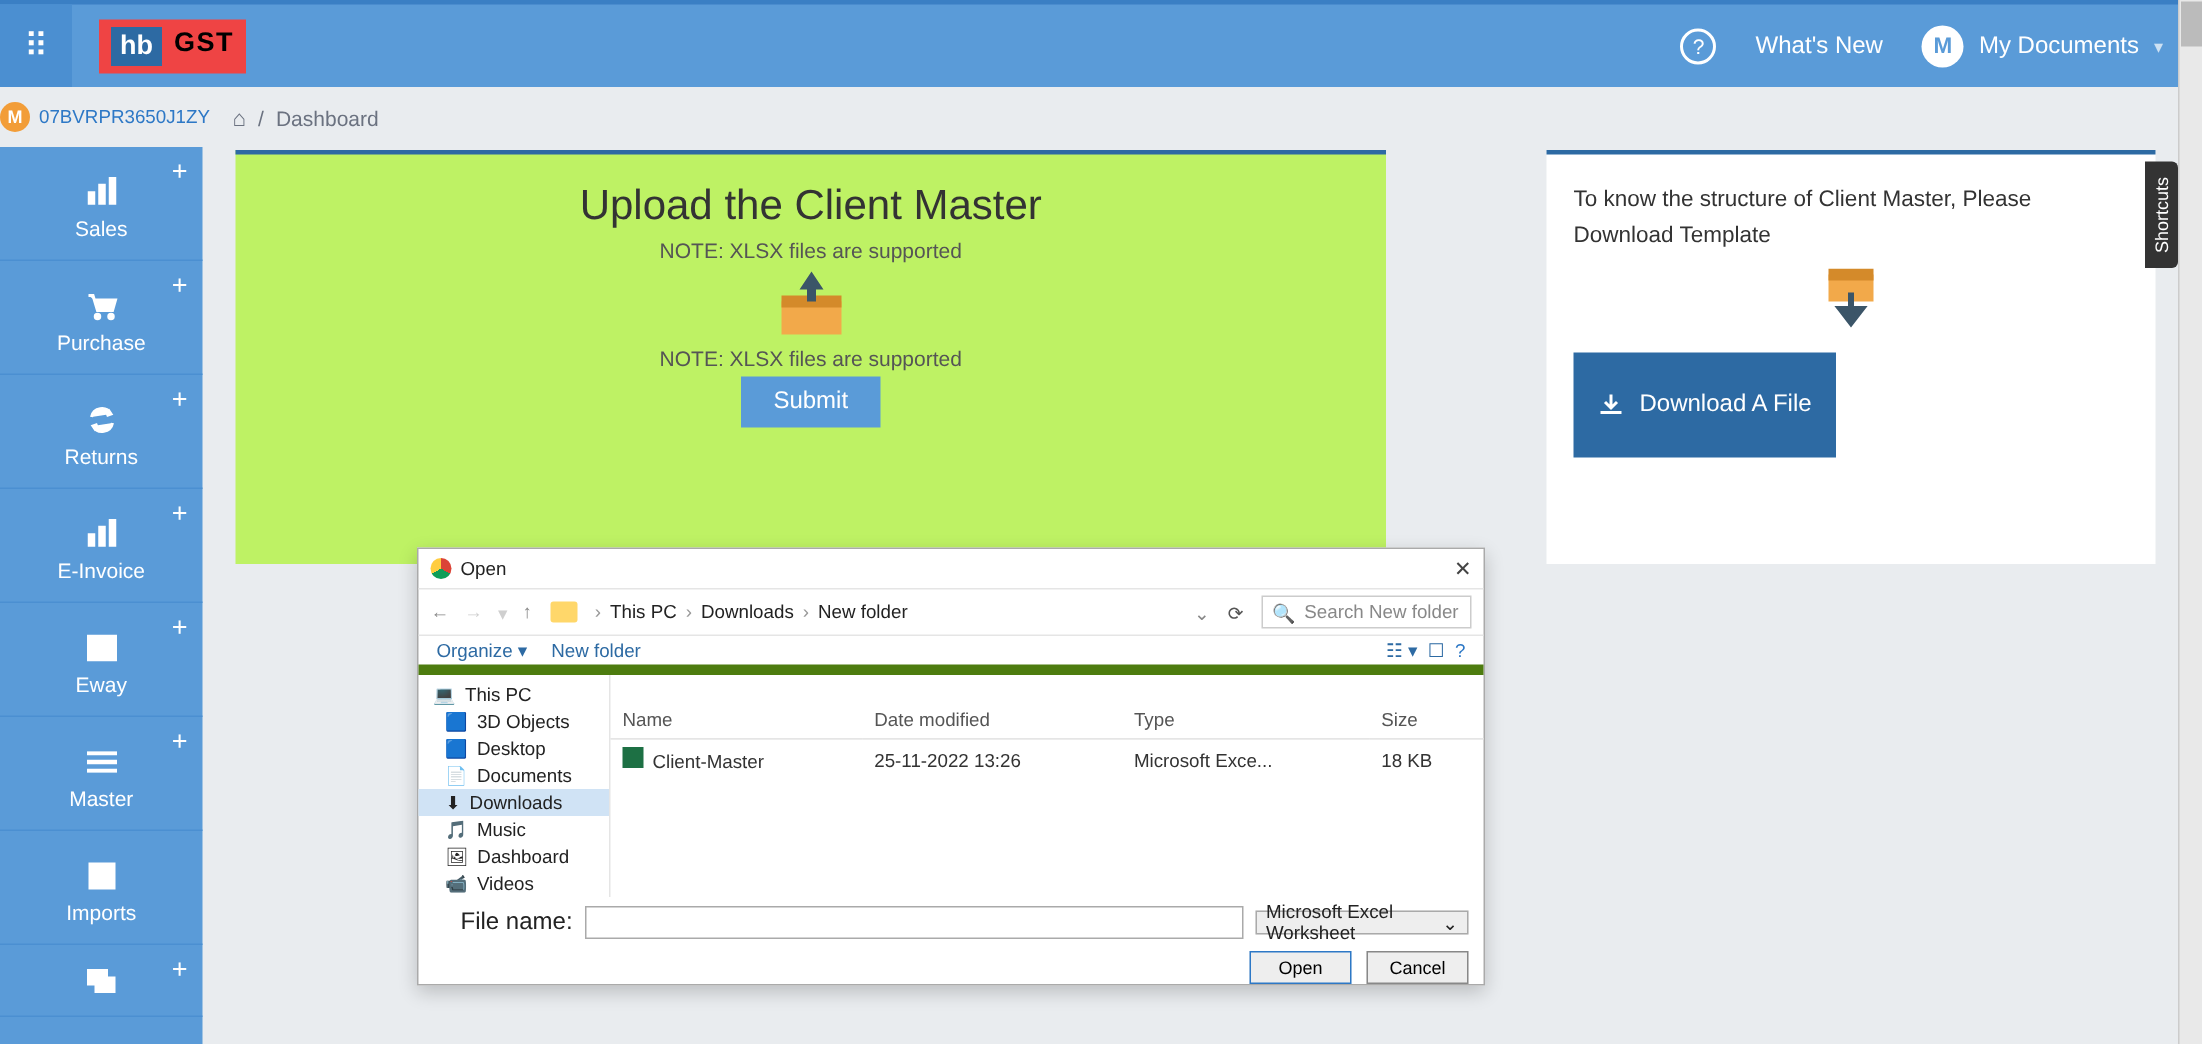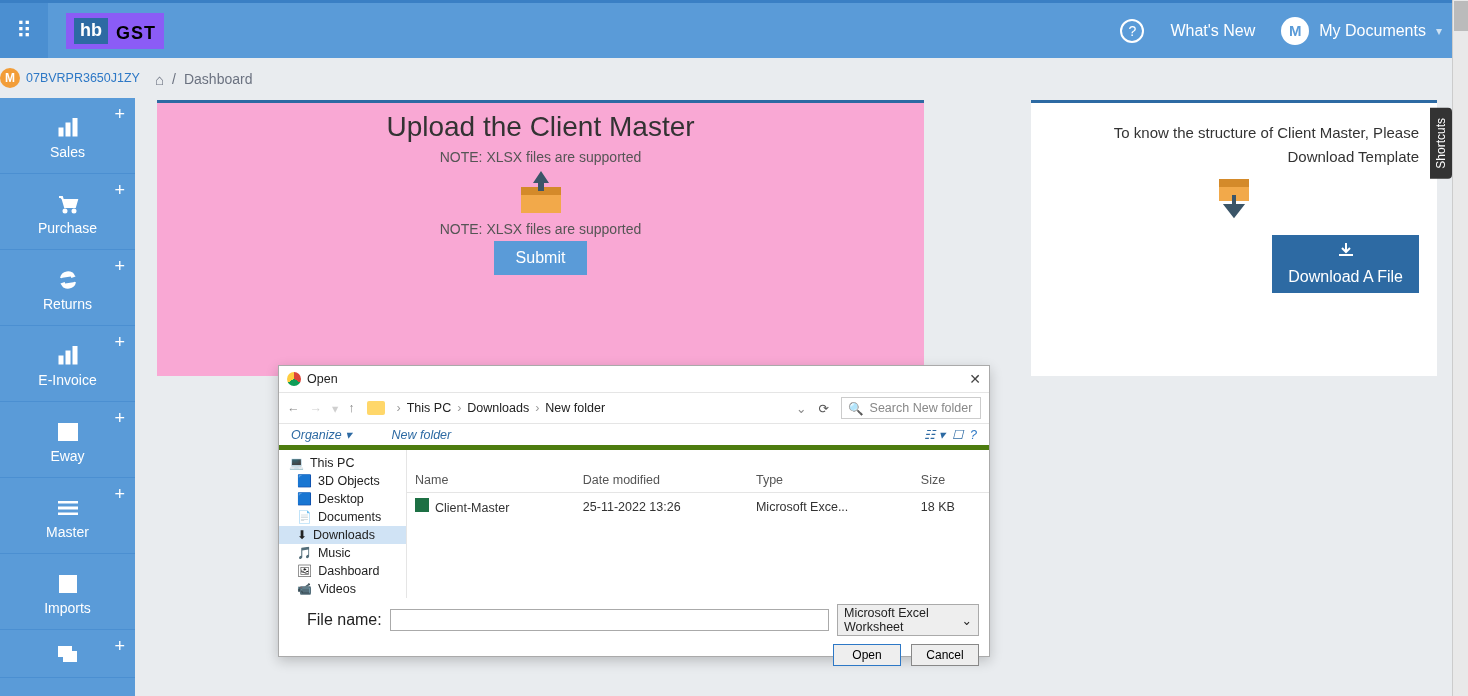--- a/index.html
+++ b/index.html
@@ -8,21 +8,21 @@
   
   .header {
     height: 58px; background: #5a9bd8; display: flex; align-items: center;
     border-top: 3px solid #3a7fc4;
   }
   .app-grid-btn {
     width: 48px; height: 55px; background: #4b8fd1; display:flex; align-items:center; justify-content:center;
   }
   .app-grid-btn span { font-size: 22px; color:#fff; }
   .logo-box {
-    margin-left: 18px; background:#8b5cf6; padding:5px 8px; display:flex; align-items:flex-end;
+    margin-left: 18px; background:#ef4444; padding:5px 8px; display:flex; align-items:flex-start;
   }
   .logo-hb {
     background:#2d6aa3; color:#fff; font-weight:bold; font-size:18px;
     width:34px; height:26px; display:flex; align-items:center; justify-content:center;
   }
   .logo-gst { font-weight:bold; font-size:18px; padding-left:8px; letter-spacing:1px; }
   .header-spacer { flex:1; }
   .header-item { color:#fff; font-size:16px; margin-right:26px; display:flex; align-items:center; gap:10px; }
   .help-icon { width:24px; height:24px; border:2px solid #fff; border-radius:50%;
     display:flex; align-items:center; justify-content:center; font-size:14px; }
@@ -58,21 +58,21 @@
     position:absolute; top:62px; left:155px; right:20px; height:34px;
     display:flex; align-items:center; justify-content:space-between;
   }
   .page-title { font-size:22px; color:#333; font-weight:600; }
   .crumbs { color:#6b7280; font-size:14px; display:flex; align-items:center; gap:8px; }
   .crumbs .home { font-size:15px; }
 
   
   .main-card {
     position:absolute; top:100px; left:157px; width:767px; height:276px;
-    background:#f9a8d4; border-top:3px solid #2d6aa3; 
+    background:#bef264; border-top:3px solid #2d6aa3; padding:10px;
   }
   .upload-title { text-align:center; font-size:28px; color:#333; padding-top:8px; }
   .note { text-align:center; color:#555; font-size:14px; margin-top:6px; }
   .box-icon { display:flex; justify-content:center; margin-top:4px; }
   .red-frame {
     border:5px solid #d62828; margin:6px auto 0; width:540px; padding:4px;
     display:flex; align-items:center;
   }
   .file-input {
     flex:1; height:36px; border:1px solid #ccc; padding:0 10px; font-size:13px; color:#666;
@@ -82,27 +82,27 @@
     background:#2d4a66; color:#fff; font-size:14px; height:36px;
     padding:0 16px; display:flex; align-items:center;
   }
   .submit-btn {
     background:#5a9bd8; color:#fff; font-size:16px; padding:8px 22px;
     margin:4px auto 0; display:block; border:none;
   }
 
   .right-card {
     position:absolute; top:100px; left:1031px; width:406px; height:276px;
-    background:#fff; border-top:3px solid #2d6aa3; padding:18px; text-align:right;
+    background:#fff; border-top:3px solid #2d6aa3; padding:18px; text-align:left;
   }
   .right-text { color:#333; font-size:15px; line-height:1.6; }
   .dl-icon { margin:10px auto 0; display:flex; justify-content:center; }
   .dl-btn {
-    background:#2d6aa3; color:#fff; font-size:16px; padding:7px 16px;
-    display:inline-flex; align-items:center; gap:10px; margin-top:6px;flex-direction:column;
+    background:#2d6aa3; color:#fff; font-size:16px; padding:26px 16px;
+    display:inline-flex; align-items:center; gap:10px; margin-top:6px;
   }
 
   .shortcuts-tab {
     position:absolute; right:16px; top:108px; background:#333; color:#fff;
     writing-mode:vertical-rl; transform:rotate(180deg);
     padding:10px 4px; font-size:12px; border-radius:4px 0 0 4px;
   }
 
   
   .dialog {
@@ -118,40 +118,39 @@
     height:32px; display:flex; align-items:center; padding:0 8px; gap:12px; border-top:1px solid #e5e5e5; border-bottom:1px solid #e5e5e5;
   }
   .dlg-addr .nav-arrows { color:#888; display:flex; gap:10px; }
   .dlg-addr .folder-mini { width:18px; height:14px; background:#ffd76a; border-radius:2px; }
   .dlg-addr .crumb { display:flex; gap:6px; align-items:center; }
   .dlg-addr .crumb span.sep { color:#999; }
   .dlg-addr .spacer { flex:1; }
   .dlg-addr .ref { color:#555; }
   .dlg-addr .search { border:1px solid #ccc; height:22px; width:140px; padding:0 6px; display:flex; align-items:center; gap:6px; color:#888; }
   .dlg-tool {
-    height:26px; display:flex; align-items:center; padding:0 12px; gap:40px; color:#2d6aa3;
-    border-bottom:5px solid #4d7c0f;
-    font-style:italic;
+    height:26px; display:flex; align-items:center; padding:0 12px; gap:16px; color:#2d6aa3;
+    border-bottom:7px solid #4d7c0f;
   }
   .dlg-tool .help { margin-left:auto; color:#2d6aa3; }
   .dlg-body { display:flex; height:148px; }
   .dlg-tree { width:128px; border-right:1px solid #e5e5e5; padding:4px 0; }
   .dlg-tree .node { padding:2px 10px 2px 18px; display:flex; align-items:center; gap:6px; }
   .dlg-tree .node.sel { background:#d0e3f5; }
   .dlg-tree .tico { font-size:12px; }
   .dlg-list { flex:1;margin-top:18px; }
   .dlg-list table { width:100%; border-collapse:collapse; }
   .dlg-list th { text-align:left; font-weight:normal; color:#555; padding:5px 8px; border-bottom:1px solid #e5e5e5; }
   .dlg-list td { padding:5px 8px; color:#333; }
   .dlg-list .xico { display:inline-block; width:14px; height:14px; background:#1d7044; margin-right:6px; }
   .dlg-foot { padding:6px 10px; }
   .dlg-foot .row { display:flex; align-items:center; gap:8px; }
   .dlg-foot label { font-size:16px;margin-left:18px; }
   .dlg-foot .fn { flex:1; height:22px; border:1px solid #aaa; }
-  .dlg-foot .ft { width:142px; height:32px; border:1px solid #aaa; padding:0 6px; display:flex; align-items:center; background:#eee; justify-content:space-between; }
+  .dlg-foot .ft { width:142px; height:16px; border:1px solid #aaa; padding:0 6px; display:flex; align-items:center; background:#eee; justify-content:space-between; }
   .dlg-foot .btns { display:flex; justify-content:flex-end; gap:10px; margin-top:8px; }
   .dlg-foot button.win { width:68px; height:22px; border:1px solid #888; background:#eee; font-size:12px; }
   .dlg-foot button.win.primary { border:1.5px solid #2d78c6; }
 
 </style>
 </head>
 <body>
 
 <div class="header">
   <div class="app-grid-btn">

